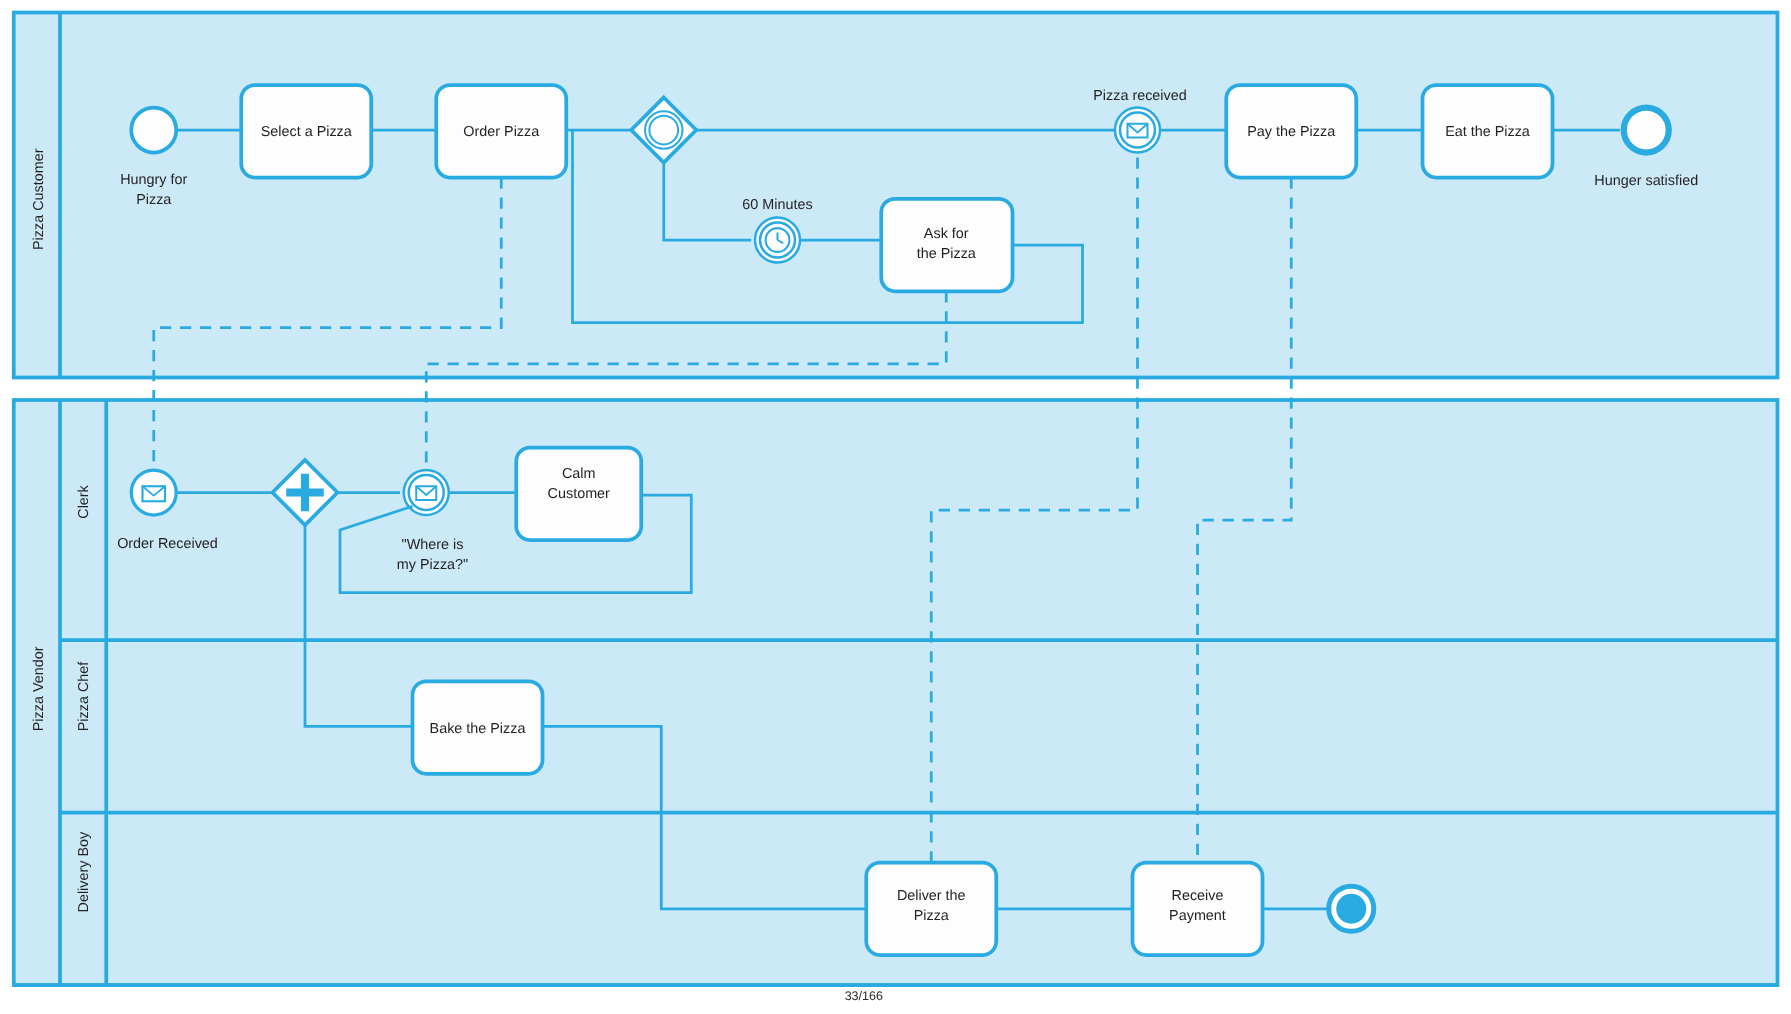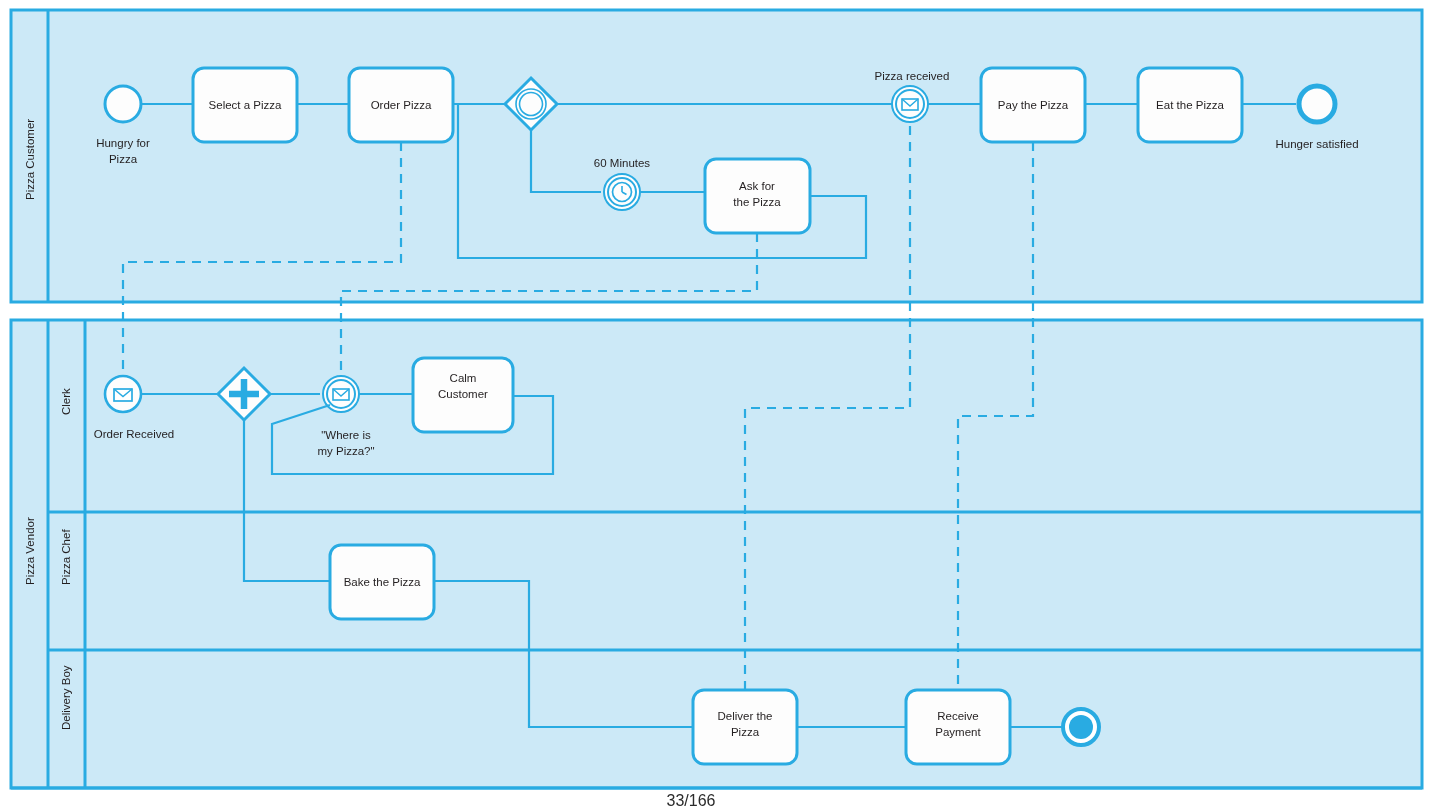--- a/index.html
+++ b/index.html
@@ -1,21 +1,21 @@
 <!DOCTYPE html>
 <html><head>
 <meta charset="utf-8">
 <style>
   html,body{margin:0;padding:0;background:#ffffff;}
   body{width:1433px;height:811px;overflow:hidden;
        font-family:"Liberation Sans","DejaVu Sans",sans-serif;}
   #stage{position:relative;width:1433px;height:811px;background:#ffffff;}
   #bpmn{position:absolute;left:0;top:0;}
   .footer{position:absolute;left:0;top:792px;width:1382px;text-align:center;
-          font-size:16px;color:#2b2b2b;font-family:"Liberation Sans",sans-serif;}
+          font-size:10px;color:#2b2b2b;font-family:"Liberation Sans",sans-serif;}
   text{font-family:"Liberation Sans","DejaVu Sans",sans-serif;}
 </style>
 </head>
 <body>
 
 <div id="stage">
 
 <svg id="bpmn" width="1433" height="811" viewBox="0 0 1433 811">
 
   <defs>

